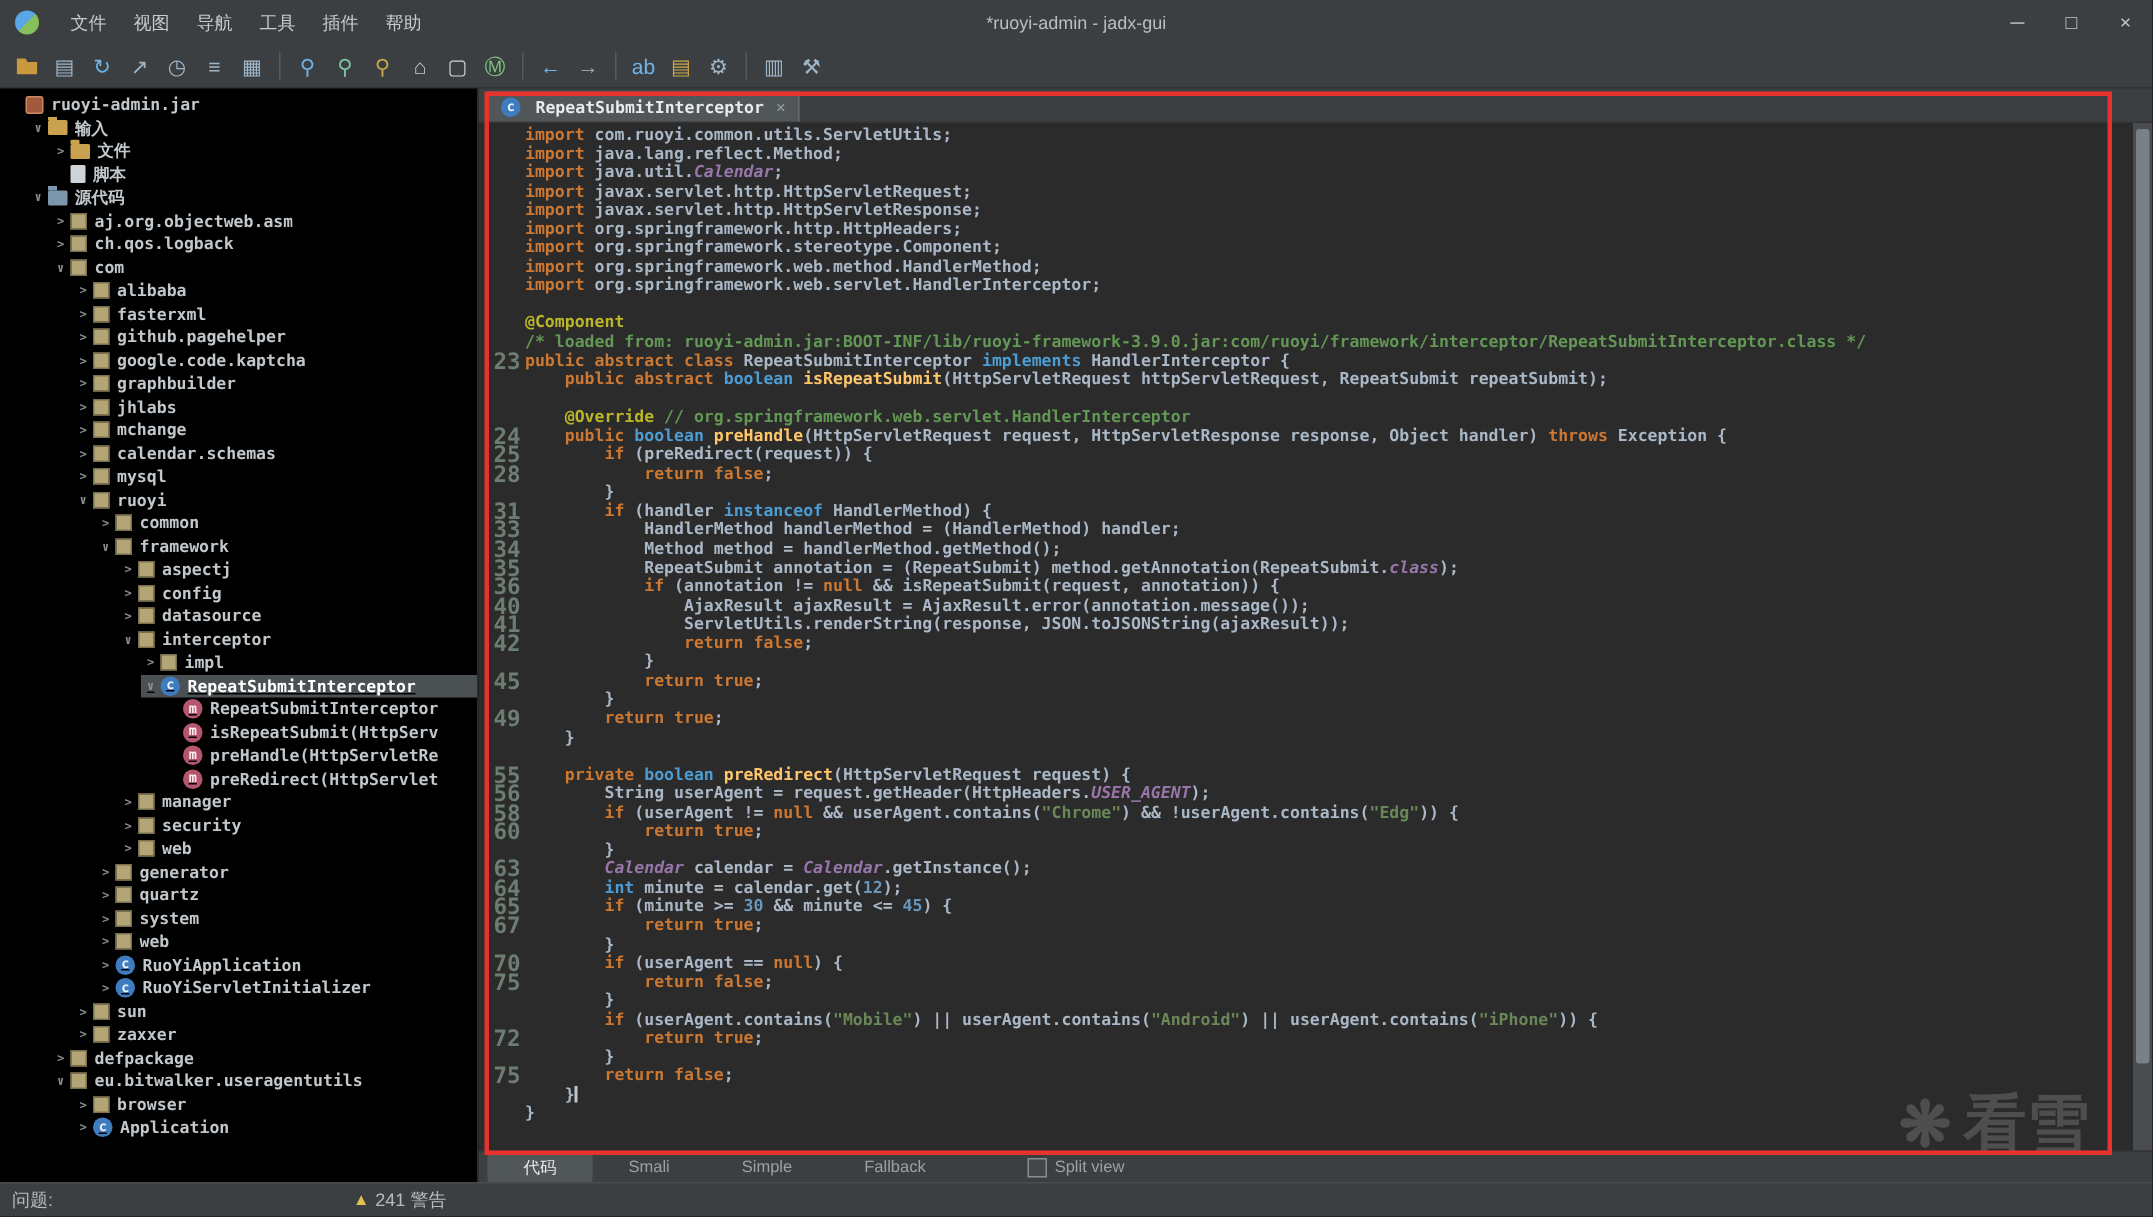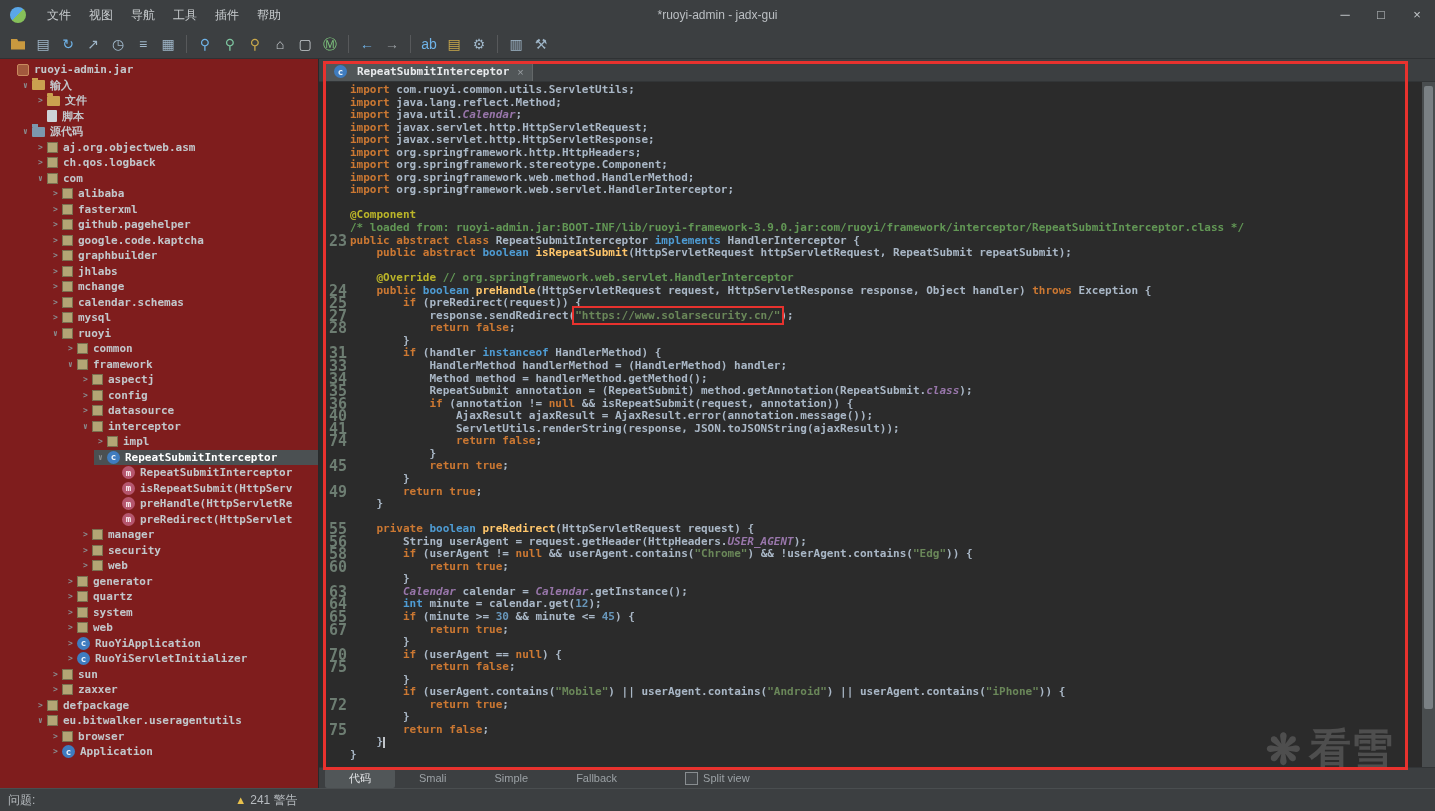--- a/index.html
+++ b/index.html
@@ -16,22 +16,22 @@
   .wbtn{width:36px;text-align:center;color:#c3c7ca;font-size:13px;line-height:30px;}
   
   .toolbar{height:28px;background:#3c3f41;border-bottom:1px solid #2f3234;display:flex;align-items:center;
            padding-left:6px;gap:1px;flex:none;}
   .tb-btn{width:24px;height:22px;display:flex;align-items:center;justify-content:center;border-radius:3px;}
   .tb-glyph{font-size:14px;line-height:1;color:#9fb6c8;}
   .shape-folder{width:14px;height:11px;background:#c9993f;clip-path:polygon(0 0,42% 0,52% 25%,100% 25%,100% 100%,0 100%);}
   .tb-sep{width:1px;height:18px;background:#57595b;margin:0 5px;}
   
   .main{flex:1;display:flex;min-height:0;}
-  .tree-panel{width:318px;flex:none;background:#7f1d1d;border-right:1px solid #282a2c;padding-top:3px;
-              overflow:hidden;font-family:"DejaVu Sans Mono",monospace;}
+  .tree-panel{width:318px;flex:none;background:#000000;border-right:1px solid #282a2c;padding-top:3px;
+              overflow:hidden;font-family:"DejaVu Sans Mono",monospace;text-decoration:underline;}
   .tree-row{display:flex;align-items:center;height:15.5px;white-space:nowrap;color:#c2c7cb;
             font-size:11px;font-weight:bold;overflow:hidden;}
   .tree-row.sel{background:#4b5052;color:#ffffff;}
   .chev{width:13px;color:#8a8f92;font-size:8px;text-align:center;flex:none;}
   .ticon{flex:none;margin-right:5px;display:inline-flex;align-items:center;justify-content:center;}
   .tlabel{overflow:hidden;}
   .icon-jar{width:12px;height:12px;background:#a2593d;border-radius:2px;border:1px solid #c98a5e;box-sizing:border-box;}
   .icon-folder{width:13px;height:10px;background:#caa14f;border-radius:1px;position:relative;}
   .icon-folder::before{content:"";position:absolute;top:-3px;left:0;width:6px;height:3px;background:#caa14f;border-radius:1px 1px 0 0;}
   .icon-source{width:13px;height:10px;background:#7c97ad;border-radius:1px;position:relative;}
@@ -420,31 +420,30 @@
             <div class="cl"><span class="ln"></span><span class="ct"><span class="tok-k">import </span><span class="tok-d">org.springframework.web.servlet.HandlerInterceptor;</span></span></div>
             <div class="cl"><span class="ln"></span><span class="ct"></span></div>
             <div class="cl"><span class="ln"></span><span class="ct"><span class="tok-a">@Component</span></span></div>
             <div class="cl"><span class="ln"></span><span class="ct"><span class="tok-c">/* loaded from: ruoyi-admin.jar:BOOT-INF/lib/ruoyi-framework-3.9.0.jar:com/ruoyi/framework/interceptor/RepeatSubmitInterceptor.class */</span></span></div>
             <div class="cl"><span class="ln">23</span><span class="ct"><span class="tok-k">public abstract class </span><span class="tok-d">RepeatSubmitInterceptor </span><span class="tok-t">implements </span><span class="tok-d">HandlerInterceptor {</span></span></div>
             <div class="cl"><span class="ln"></span><span class="ct"><span class="tok-d">    </span><span class="tok-k">public abstract </span><span class="tok-t">boolean </span><span class="tok-m">isRepeatSubmit</span><span class="tok-d">(HttpServletRequest httpServletRequest, RepeatSubmit repeatSubmit);</span></span></div>
             <div class="cl"><span class="ln"></span><span class="ct"></span></div>
             <div class="cl"><span class="ln"></span><span class="ct"><span class="tok-d">    </span><span class="tok-a">@Override </span><span class="tok-c">// org.springframework.web.servlet.HandlerInterceptor</span></span></div>
             <div class="cl"><span class="ln">24</span><span class="ct"><span class="tok-d">    </span><span class="tok-k">public </span><span class="tok-t">boolean </span><span class="tok-m">preHandle</span><span class="tok-d">(HttpServletRequest request, HttpServletResponse response, Object handler) </span><span class="tok-k">throws </span><span class="tok-d">Exception {</span></span></div>
             <div class="cl"><span class="ln">25</span><span class="ct"><span class="tok-d">        </span><span class="tok-k">if </span><span class="tok-d">(preRedirect(request)) {</span></span></div>
-            <div class="cl"><span class="ln">27</span><span class="ct"><span class="tok-d">            </span><span class="tok-d">response.sendRedirect(</span><span class="tok-s box">"https://www.solarsecurity.cn/"</span><span class="tok-d">);</span></span></div>
             <div class="cl"><span class="ln">28</span><span class="ct"><span class="tok-d">            </span><span class="tok-k">return </span><span class="tok-k">false</span><span class="tok-d">;</span></span></div>
             <div class="cl"><span class="ln"></span><span class="ct"><span class="tok-d">        }</span></span></div>
             <div class="cl"><span class="ln">31</span><span class="ct"><span class="tok-d">        </span><span class="tok-k">if </span><span class="tok-d">(handler </span><span class="tok-t">instanceof </span><span class="tok-d">HandlerMethod) {</span></span></div>
             <div class="cl"><span class="ln">33</span><span class="ct"><span class="tok-d">            HandlerMethod handlerMethod = (HandlerMethod) handler;</span></span></div>
             <div class="cl"><span class="ln">34</span><span class="ct"><span class="tok-d">            Method method = handlerMethod.getMethod();</span></span></div>
             <div class="cl"><span class="ln">35</span><span class="ct"><span class="tok-d">            RepeatSubmit annotation = (RepeatSubmit) method.getAnnotation(RepeatSubmit.</span><span class="tok-f">class</span><span class="tok-d">);</span></span></div>
             <div class="cl"><span class="ln">36</span><span class="ct"><span class="tok-d">            </span><span class="tok-k">if </span><span class="tok-d">(annotation != </span><span class="tok-k">null</span><span class="tok-d"> &amp;&amp; isRepeatSubmit(request, annotation)) {</span></span></div>
             <div class="cl"><span class="ln">40</span><span class="ct"><span class="tok-d">                AjaxResult ajaxResult = AjaxResult.error(annotation.message());</span></span></div>
             <div class="cl"><span class="ln">41</span><span class="ct"><span class="tok-d">                ServletUtils.renderString(response, JSON.toJSONString(ajaxResult));</span></span></div>
-            <div class="cl"><span class="ln">74</span><span class="ct"><span class="tok-d">                </span><span class="tok-k">return </span><span class="tok-k">false</span><span class="tok-d">;</span></span></div>
+            <div class="cl"><span class="ln">42</span><span class="ct"><span class="tok-d">                </span><span class="tok-k">return </span><span class="tok-k">false</span><span class="tok-d">;</span></span></div>
             <div class="cl"><span class="ln"></span><span class="ct"><span class="tok-d">            }</span></span></div>
             <div class="cl"><span class="ln">45</span><span class="ct"><span class="tok-d">            </span><span class="tok-k">return </span><span class="tok-k">true</span><span class="tok-d">;</span></span></div>
             <div class="cl"><span class="ln"></span><span class="ct"><span class="tok-d">        }</span></span></div>
             <div class="cl"><span class="ln">49</span><span class="ct"><span class="tok-d">        </span><span class="tok-k">return </span><span class="tok-k">true</span><span class="tok-d">;</span></span></div>
             <div class="cl"><span class="ln"></span><span class="ct"><span class="tok-d">    }</span></span></div>
             <div class="cl"><span class="ln"></span><span class="ct"></span></div>
             <div class="cl"><span class="ln">55</span><span class="ct"><span class="tok-d">    </span><span class="tok-k">private </span><span class="tok-t">boolean </span><span class="tok-m">preRedirect</span><span class="tok-d">(HttpServletRequest request) {</span></span></div>
             <div class="cl"><span class="ln">56</span><span class="ct"><span class="tok-d">        String userAgent = request.getHeader(HttpHeaders.</span><span class="tok-f">USER_AGENT</span><span class="tok-d">);</span></span></div>
             <div class="cl"><span class="ln">58</span><span class="ct"><span class="tok-d">        </span><span class="tok-k">if </span><span class="tok-d">(userAgent != </span><span class="tok-k">null</span><span class="tok-d"> &amp;&amp; userAgent.contains(</span><span class="tok-s">"Chrome"</span><span class="tok-d">) &amp;&amp; !userAgent.contains(</span><span class="tok-s">"Edg"</span><span class="tok-d">)) {</span></span></div>
             <div class="cl"><span class="ln">60</span><span class="ct"><span class="tok-d">            </span><span class="tok-k">return </span><span class="tok-k">true</span><span class="tok-d">;</span></span></div>

